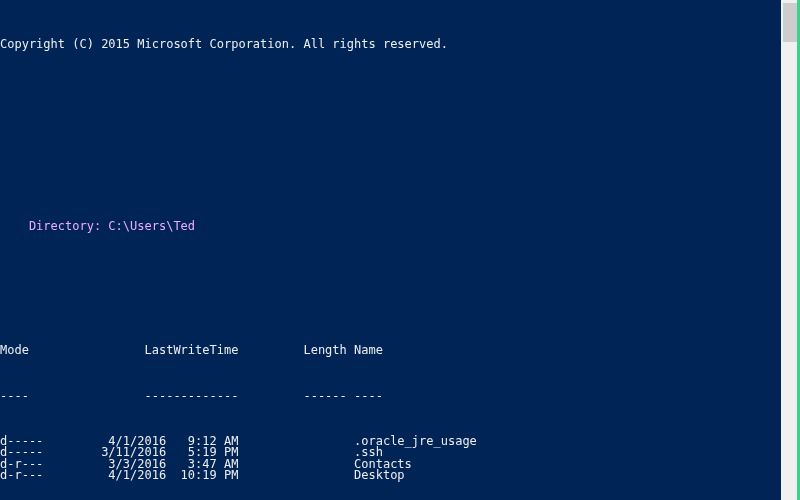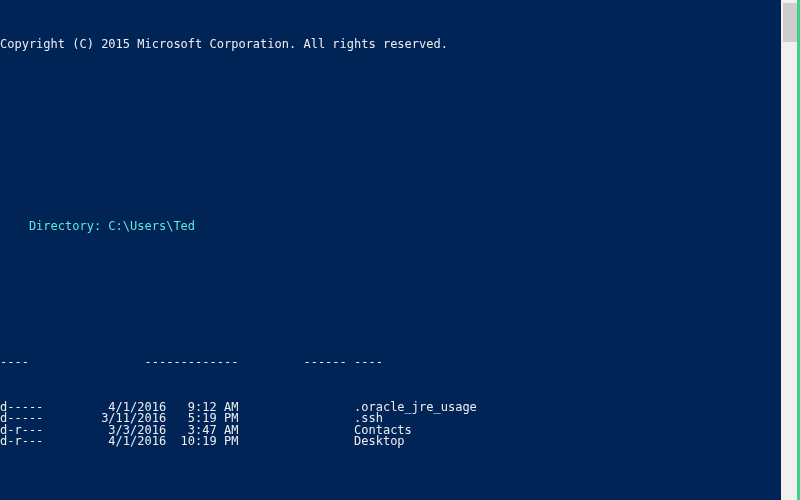--- a/index.html
+++ b/index.html
@@ -89,25 +89,26 @@
   <div id="console-buffer" style="color: rgb(238, 238, 238);">
 
     <div class="console-line" id="copyright-line"><span class="tok-default" style="color: rgb(238, 238, 238);">Copyright (C) 2015 Microsoft Corporation. All rights reserved.</span></div>
 
     <div class="console-line blank-line"> </div>
 
 
     <div class="console-line blank-line"> </div>
     <div class="console-line blank-line"> </div>
 
-    <div class="console-line"><span class="tok-default" style="color: #5eead4;">    Directory: C:\Users\Ted</span></div>
+    <div class="console-line"><span class="tok-default" style="color: #f0abfc;">    Directory: C:\Users\Ted</span></div>
 
     <div class="console-line blank-line"> </div>
     <div class="console-line blank-line"> </div>
 
+    <div class="console-line"><span class="tok-default" style="color: rgb(238, 238, 238);">Mode                LastWriteTime         Length Name</span></div>
 
     <div class="console-line"><span class="tok-default" style="color: rgb(238, 238, 238);">----                -------------         ------ ----</span></div>
 
     <div id="table-rows-container"><div class="console-line"><span class="tok-default" style="color: rgb(238, 238, 238);">d-----         4/1/2016   9:12 AM                .oracle_jre_usage</span></div><div class="console-line"><span class="tok-default" style="color: rgb(238, 238, 238);">d-----        3/11/2016   5:19 PM                .ssh</span></div><div class="console-line"><span class="tok-default" style="color: rgb(238, 238, 238);">d-r---         3/3/2016   3:47 AM                Contacts</span></div><div class="console-line"><span class="tok-default" style="color: rgb(238, 238, 238);">d-r---         4/1/2016  10:19 PM                Desktop</span></div></div>
 
     
     
 
     
 

